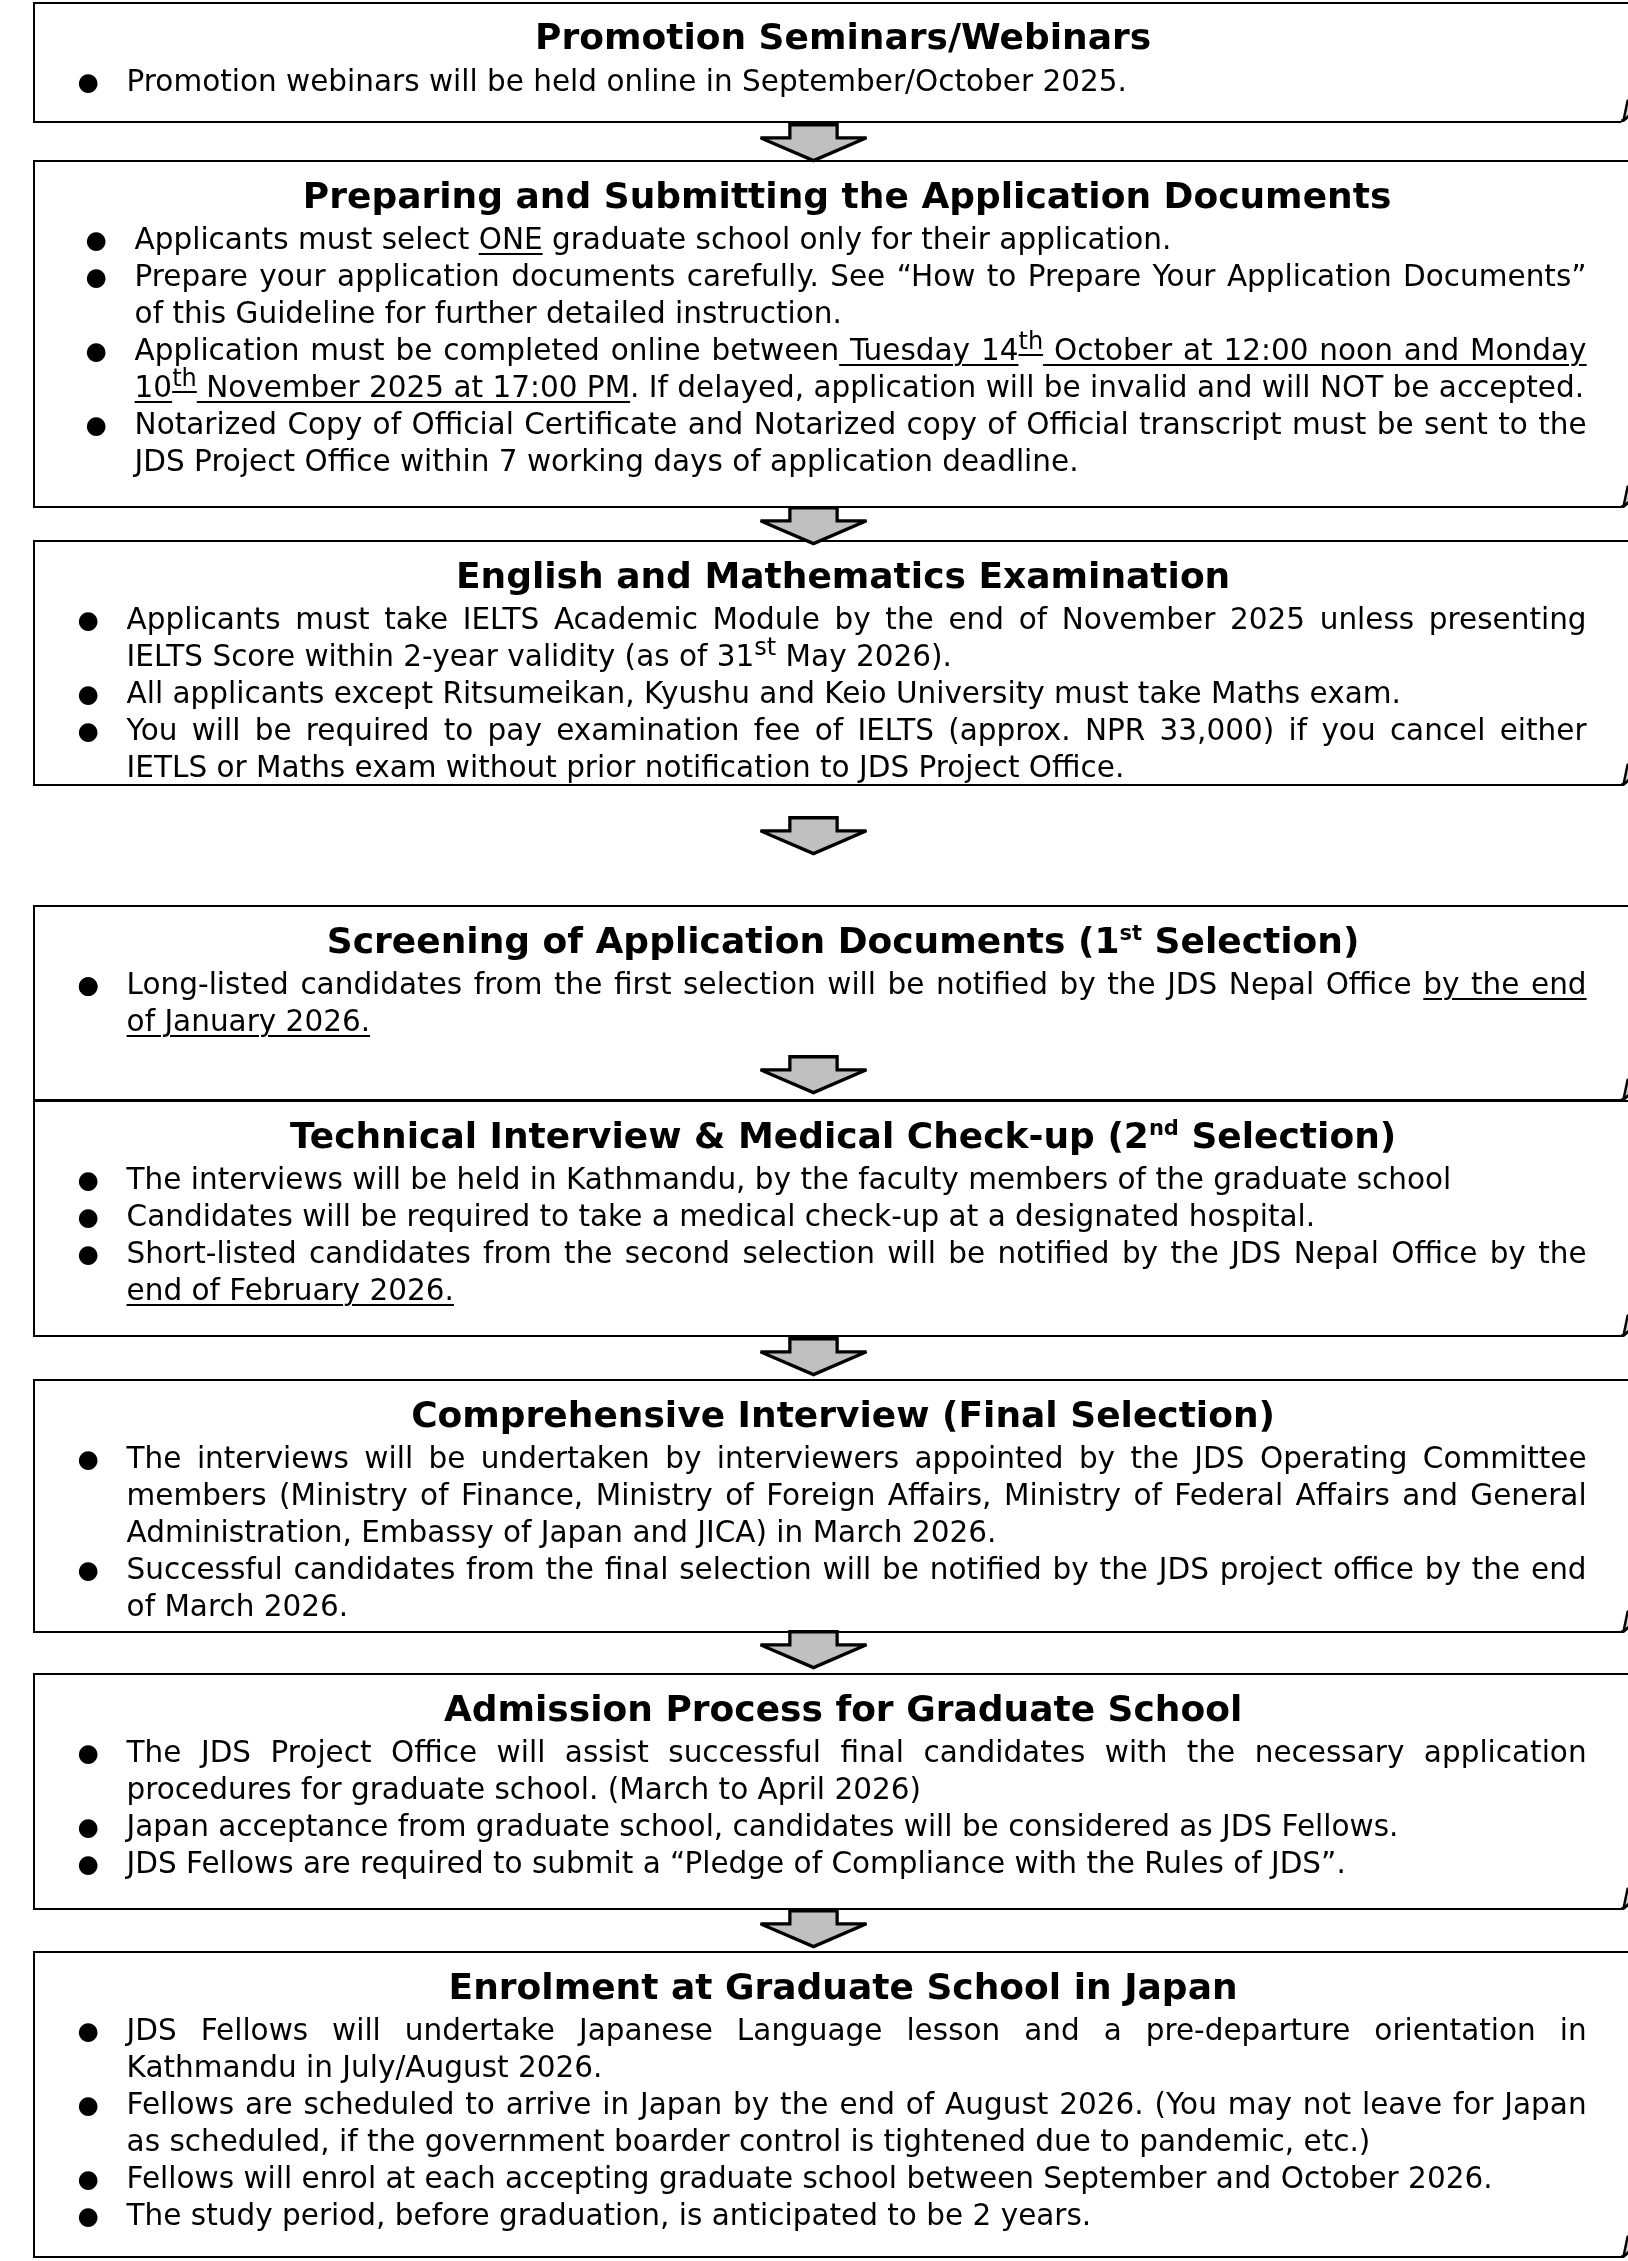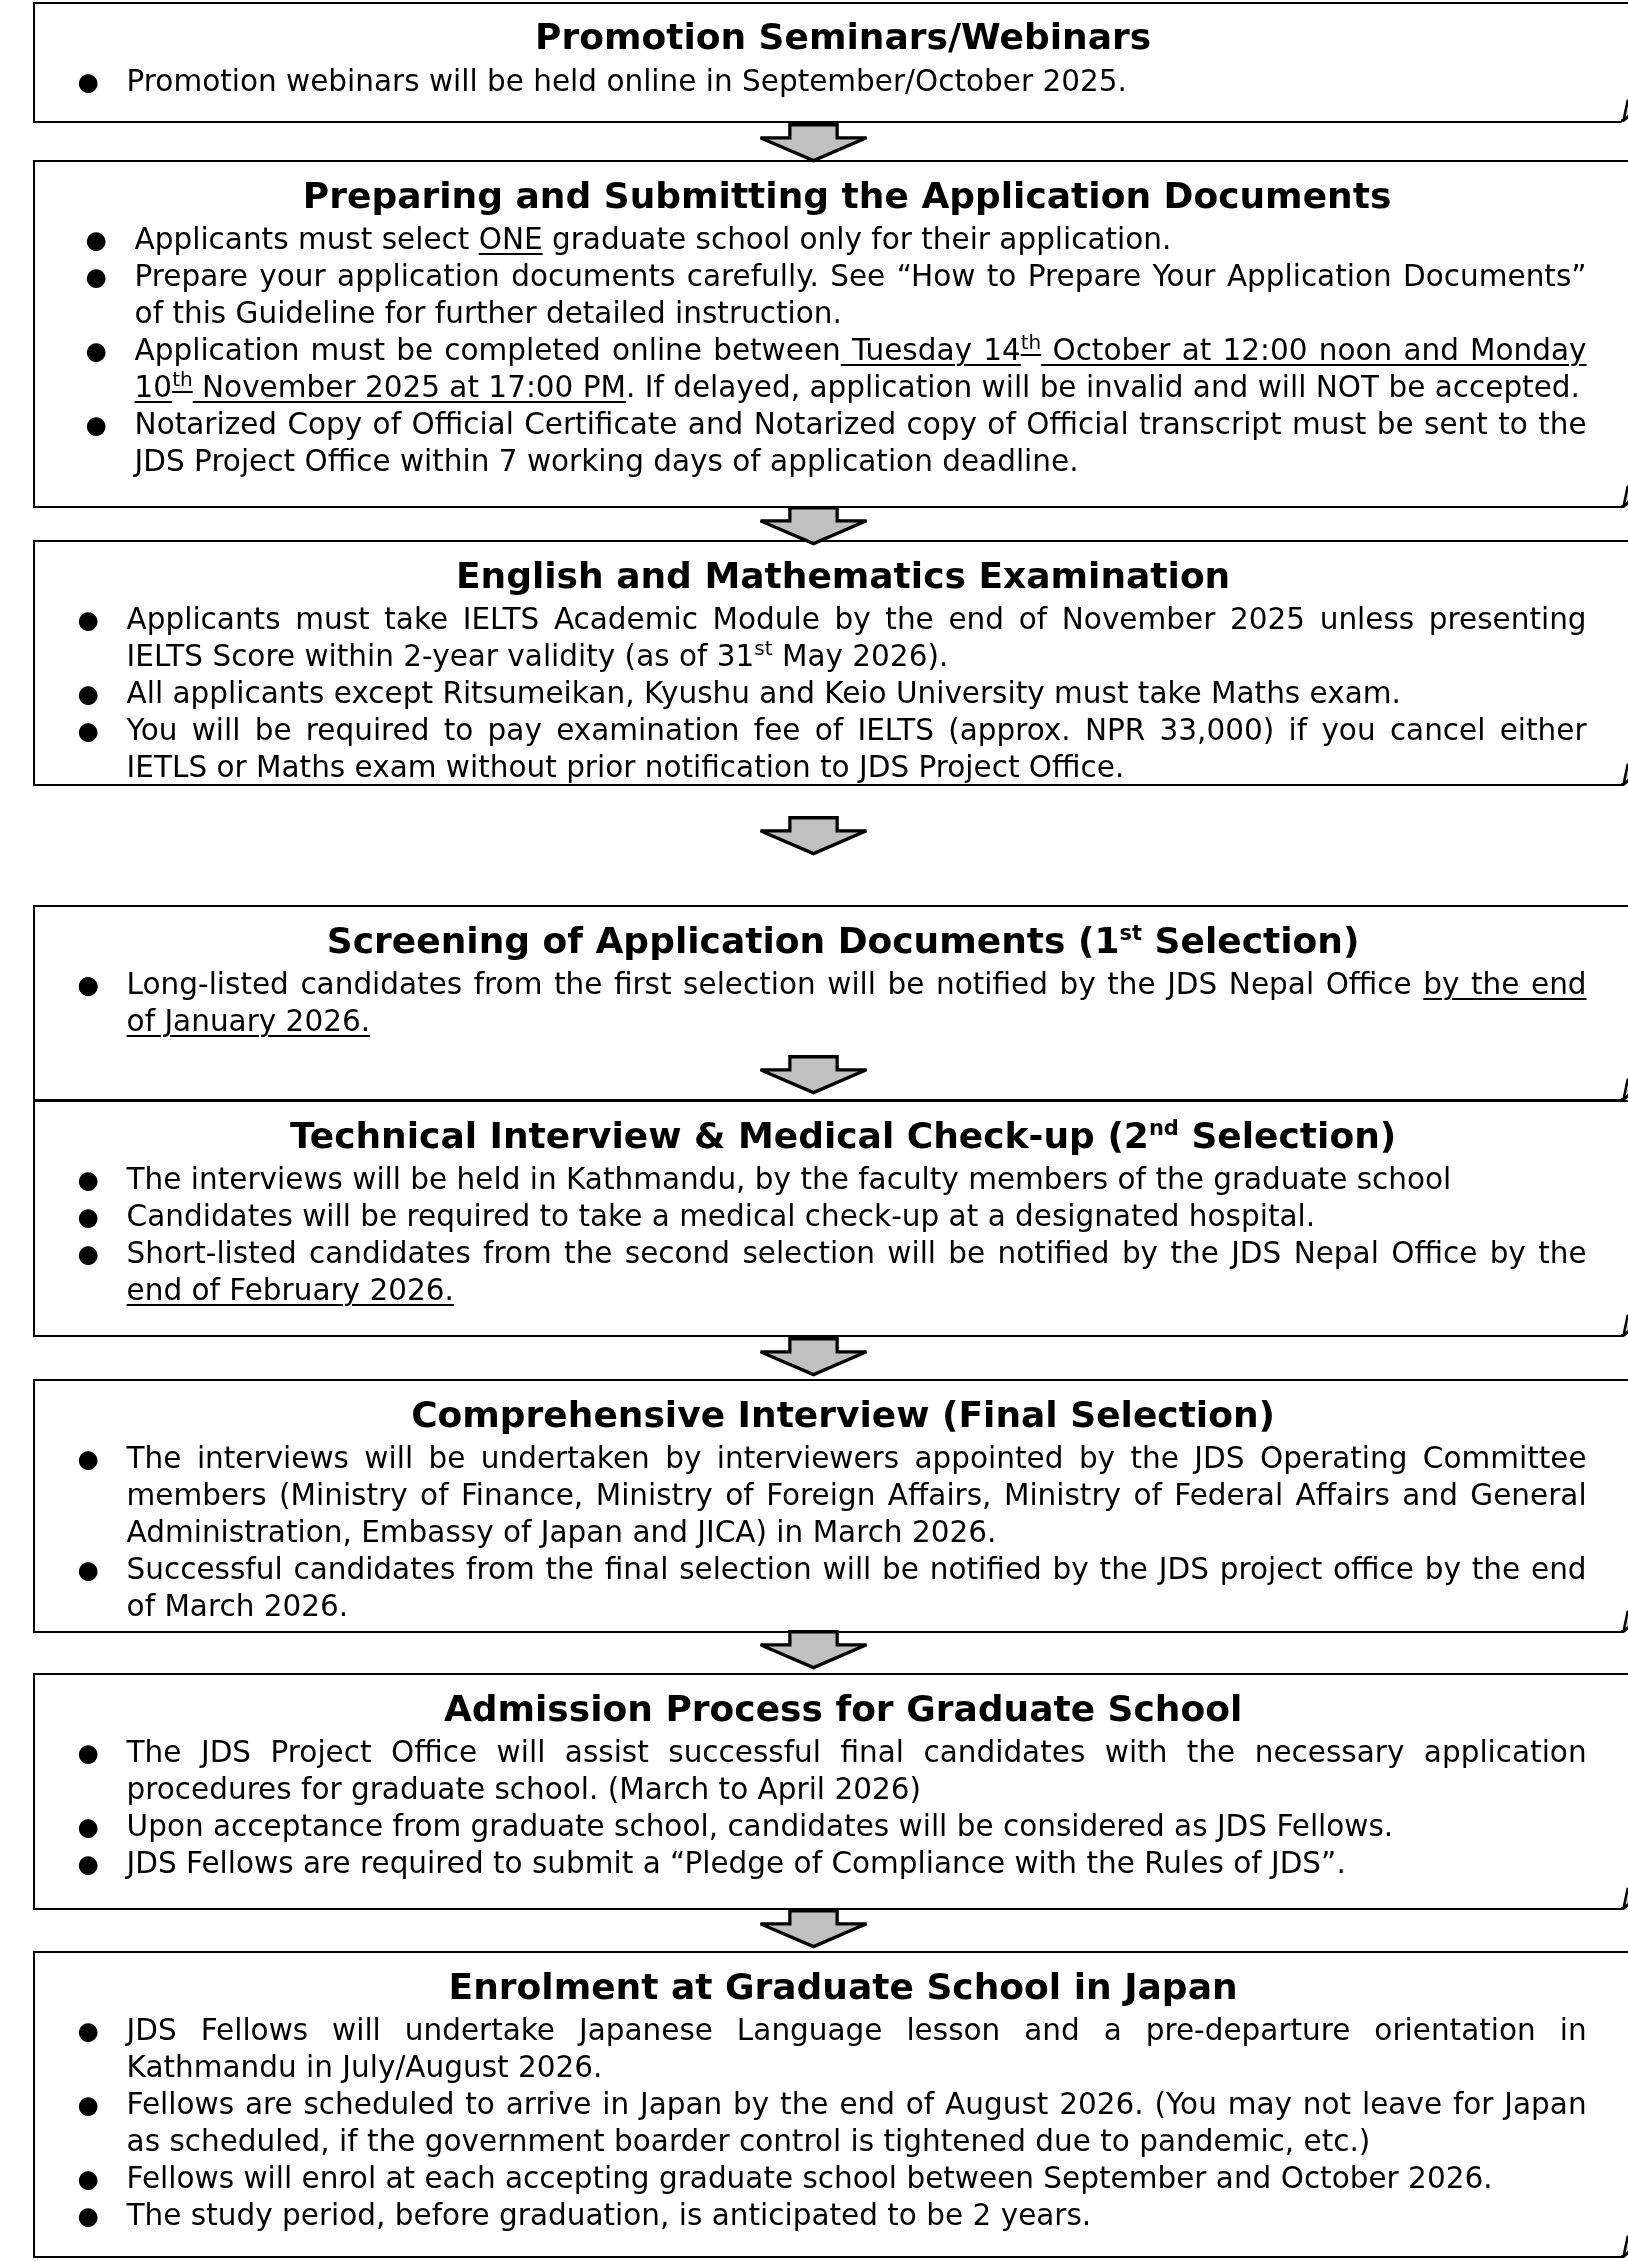--- a/index.html
+++ b/index.html
@@ -7,21 +7,21 @@
          font-family: "DejaVu Sans", sans-serif; color: #000; }
   .box { position: absolute; left: 1.6px; width: 1621px; box-sizing: border-box;
          border: 2.5px solid #000; background: #fff; margin-left: 31px; }
   .box .title { text-align: center; font-weight: bold; font-size: 36px;
                 line-height: 43px; margin-top: 11.5px; margin-bottom: 4.9px; letter-spacing: 0px; }
   .box .title sup { font-size: 21px; line-height: 0; }
   .box ul { list-style: none; margin: 0; padding: 0 65px 0 0; }
   .box li { position: relative; padding-left: 92px; font-size: 29.5px; line-height: 37px;
             text-align: justify; }
   .box li .bullet { position: absolute; left: 43px; top: 0; font-size: 24.5px; }
-  .box li sup { font-size: 20px; line-height: 0; }
+  .box li sup { font-size: 24px; line-height: 0; }
   .u { text-decoration: underline; text-underline-offset: 4.1px; text-decoration-thickness: 1.6px; }
   .fold { position: absolute; right: -2.5px; bottom: -2.5px; width: 33px; height: 33px; }
   .arrow { position: absolute; left: 754px; width: 119px; height: 41px; }
 </style>
 </head>
 <body>
 
 <div id="flow">
     <div class="box" style="top: 1.6px; height: 121px;">
       <div class="title"><span>Promotion Seminars/Webinars</span></div>
@@ -95,21 +95,21 @@
       <svg class="fold" viewBox="0 0 40 40">
         <polygon points="40,0 40,40 0,40" fill="#ffffff"></polygon>
         <polygon points="40,7 8,13 3,37" fill="#d0d0d0" stroke="#000000" stroke-width="3" stroke-linejoin="round"></polygon>
         <polyline points="38,0 38,7 3,37 0,37" fill="none" stroke="#000000" stroke-width="3"></polyline>
       </svg>
     </div>
     <div class="box" style="top: 1673px; height: 237px;">
       <div class="title"><span>Admission Process for Graduate School</span></div>
       <ul>
         <li><span class="bullet">●</span><span>The JDS Project Office will assist successful final candidates with the necessary application procedures for graduate school. (March to April 2026)</span></li>
-        <li><span class="bullet">●</span><span>Upon acceptance from graduate school, candidates will be considered as JDS Fellows.</span></li>
+        <li><span class="bullet">●</span><span>Japan acceptance from graduate school, candidates will be considered as JDS Fellows.</span></li>
         <li><span class="bullet">●</span><span>JDS Fellows are required to submit a “Pledge of Compliance with the Rules of JDS”.</span></li>
       </ul>
       <svg class="fold" viewBox="0 0 40 40">
         <polygon points="40,0 40,40 0,40" fill="#ffffff"></polygon>
         <polygon points="40,7 8,13 3,37" fill="#d0d0d0" stroke="#000000" stroke-width="3" stroke-linejoin="round"></polygon>
         <polyline points="38,0 38,7 3,37 0,37" fill="none" stroke="#000000" stroke-width="3"></polyline>
       </svg>
     </div>
     <div class="box" style="top: 1951px; height: 307px;">
       <div class="title"><span>Enrolment at Graduate School in Japan</span></div>

